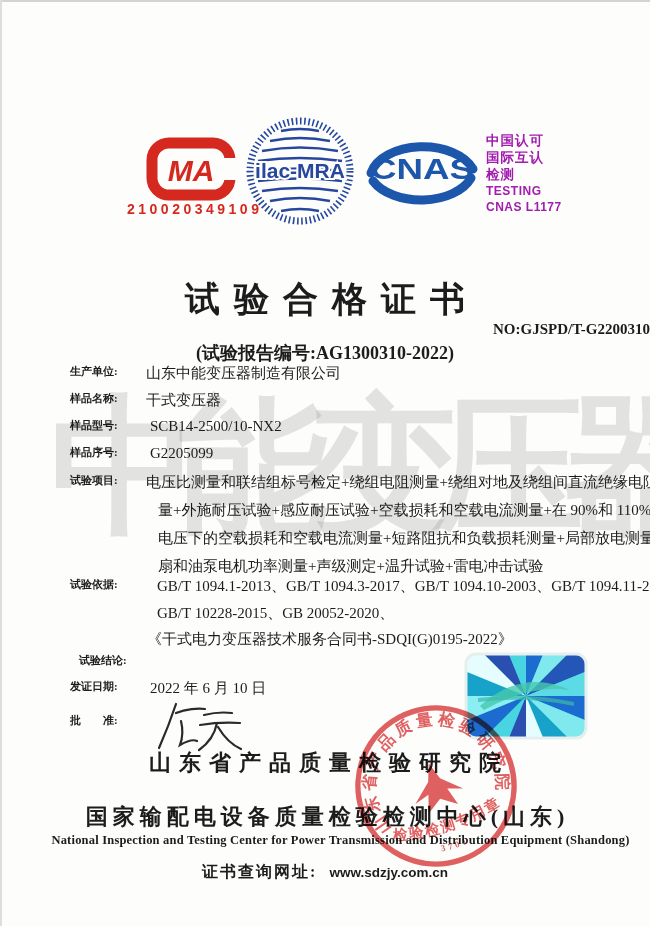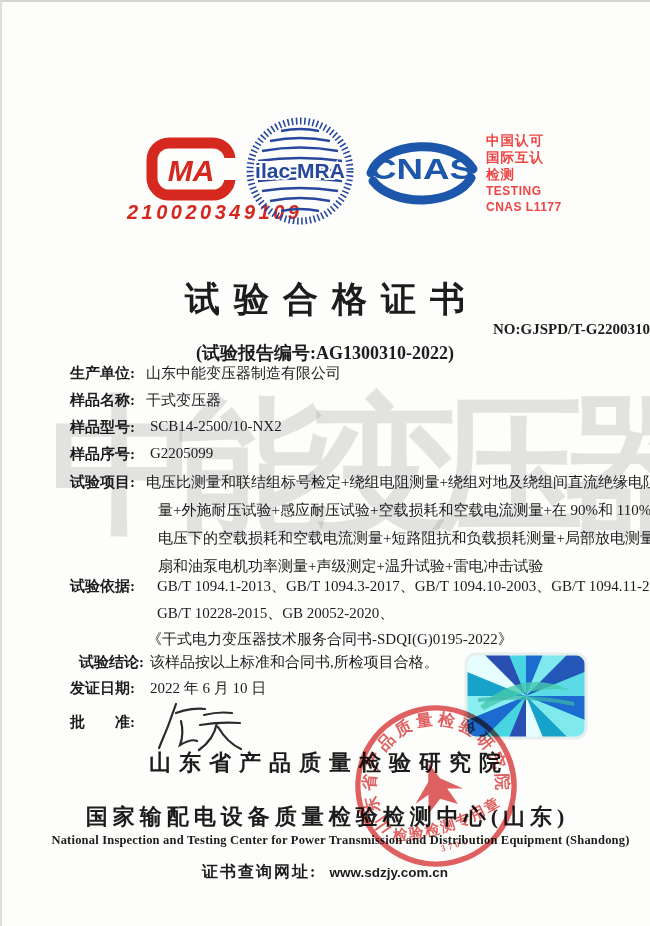--- a/index.html
+++ b/index.html
@@ -5,42 +5,42 @@
   html,body{margin:0;padding:0;background:#ffffff;}
   #page{
     position:relative;width:650px;height:926px;overflow:hidden;
     background:#fdfdfb;
     font-family:"Liberation Serif","DejaVu Serif",serif;
     color:#1c1c1c;
   }
   .edge-top{position:absolute;left:0;top:0;width:650px;height:2px;background:#d4d4d2;}
   .edge-left{position:absolute;left:0;top:0;width:2px;height:926px;background:#dededc;}
   .abs{position:absolute;}
-  .lbl{position:absolute;font-size:15px;font-weight:bold;white-space:nowrap;}
+  .lbl{position:absolute;font-size:11px;font-weight:bold;white-space:nowrap;}
   .val{position:absolute;font-size:15px;white-space:nowrap;}
   .watermark{
     position:absolute;left:50px;top:368px;width:700px;
     font-size:150px;font-weight:bold;letter-spacing:-22px;
     color:rgba(130,130,130,0.22);white-space:nowrap;z-index:0;
     font-family:"Liberation Serif","DejaVu Serif",serif;
   }
   .content{position:absolute;left:0;top:0;width:650px;height:926px;z-index:1;}
   .title{
     position:absolute;left:0;right:0;top:276px;text-align:center;
     font-size:35px;font-weight:bold;letter-spacing:14px;text-indent:14px;
   }
   .cert-no{position:absolute;left:0;right:0;top:321px;text-align:right;font-size:15px;font-weight:bold;}
   .report-no{position:absolute;left:0;right:0;top:341px;text-align:center;font-size:18px;font-weight:bold;}
   .cma-number{
     position:absolute;left:127px;top:201px;
     font-family:"Liberation Sans","DejaVu Sans",sans-serif;
-    font-size:20px;font-weight:bold;color:#d5281e;letter-spacing:3.5px;white-space:nowrap;font-style:italic;
+    font-size:14px;font-weight:bold;color:#d5281e;letter-spacing:3.5px;white-space:nowrap;
   }
   .accred{
-    position:absolute;left:486px;top:132px;color:#ef4444;
+    position:absolute;left:486px;top:132px;color:#a21caf;
     font-family:"Liberation Sans","DejaVu Sans",sans-serif;font-weight:bold;
   }
   .accred .cn{font-size:13.5px;line-height:17px;letter-spacing:1px;}
   .accred .en{font-size:12px;line-height:16px;letter-spacing:0.5px;}
   .footer-org-cn{position:absolute;left:0;right:0;top:748px;text-align:center;font-size:22px;font-weight:bold;letter-spacing:8px;text-indent:8px;}
   .footer-org-en{position:absolute;left:0;right:0;top:779px;text-align:center;font-size:14px;font-weight:bold;letter-spacing:1.8px;}
   .footer-center-cn{position:absolute;left:0;right:0;top:802px;text-align:center;font-size:22px;font-weight:bold;letter-spacing:5px;text-indent:5px;}
   .footer-center-en{position:absolute;left:0;right:0;top:833px;text-align:center;font-size:12.5px;font-weight:bold;letter-spacing:0.2px;padding-left:31px;}
   .query-line{position:absolute;left:0;right:0;top:862px;text-align:center;}
   .query-label{font-size:16px;font-weight:bold;letter-spacing:2px;}
@@ -118,21 +118,20 @@
     <div class="val" style="left:158px;top:501px;">量+外施耐压试验+感应耐压试验+空载损耗和空载电流测量+在 90%和 110%额定</div>
     <div class="val" style="left:158px;top:529px;">电压下的空载损耗和空载电流测量+短路阻抗和负载损耗测量+局部放电测量+风</div>
     <div class="val" style="left:158px;top:557px;">扇和油泵电机功率测量+声级测定+温升试验+雷电冲击试验</div>
 
     <div class="lbl" style="left:70px;top:577px;">试验依据:</div>
     <div class="val" style="left:157px;top:577px;">GB/T 1094.1-2013、GB/T 1094.3-2017、GB/T 1094.10-2003、GB/T 1094.11-2007、</div>
     <div class="val" style="left:157px;top:604px;">GB/T 10228-2015、GB 20052-2020、</div>
     <div class="val" style="left:147px;top:630px;">《干式电力变压器技术服务合同书-SDQI(G)0195-2022》</div>
 
     <div class="lbl" style="left:70px;top:653px;margin-left:9px;">试验结论:</div>
-    <div class="val" style="left:150px;top:653px;">该样品按以上标准和合同书,所检项目合格。</div>
 
     <div class="lbl" style="left:70px;top:679px;">发证日期:</div>
     <div class="val" style="left:150px;top:679px;">2022 年 6 月 10 日</div>
 
     <div class="lbl" style="left:70px;top:713px;">批　　准:</div>
 
     <svg class="signature" viewBox="0 0 96 56">
       <g fill="none" stroke="#2a2a2a" stroke-width="2.2" stroke-linecap="round">
         <path d="M26,6 C22,18 16,34 9,50"></path>
         <path d="M26,15 C36,11 48,10 55,11"></path>

